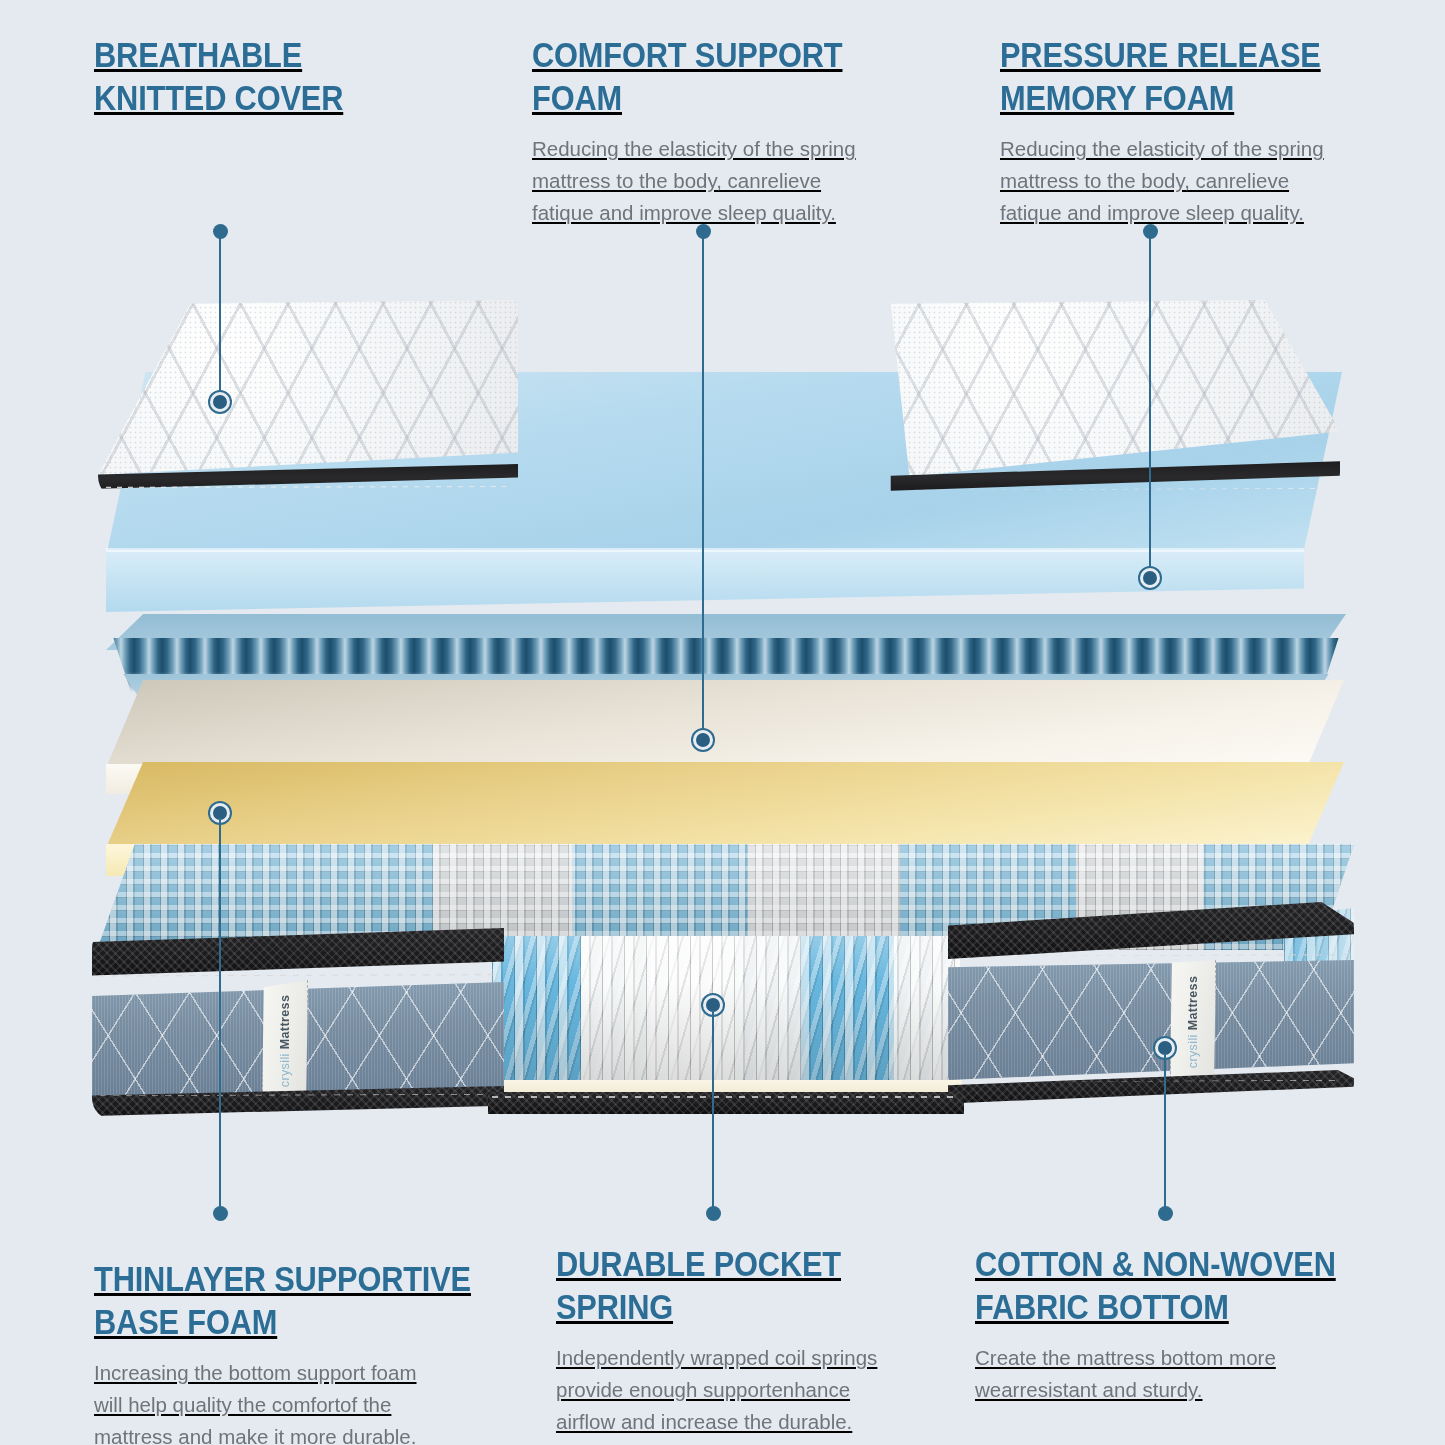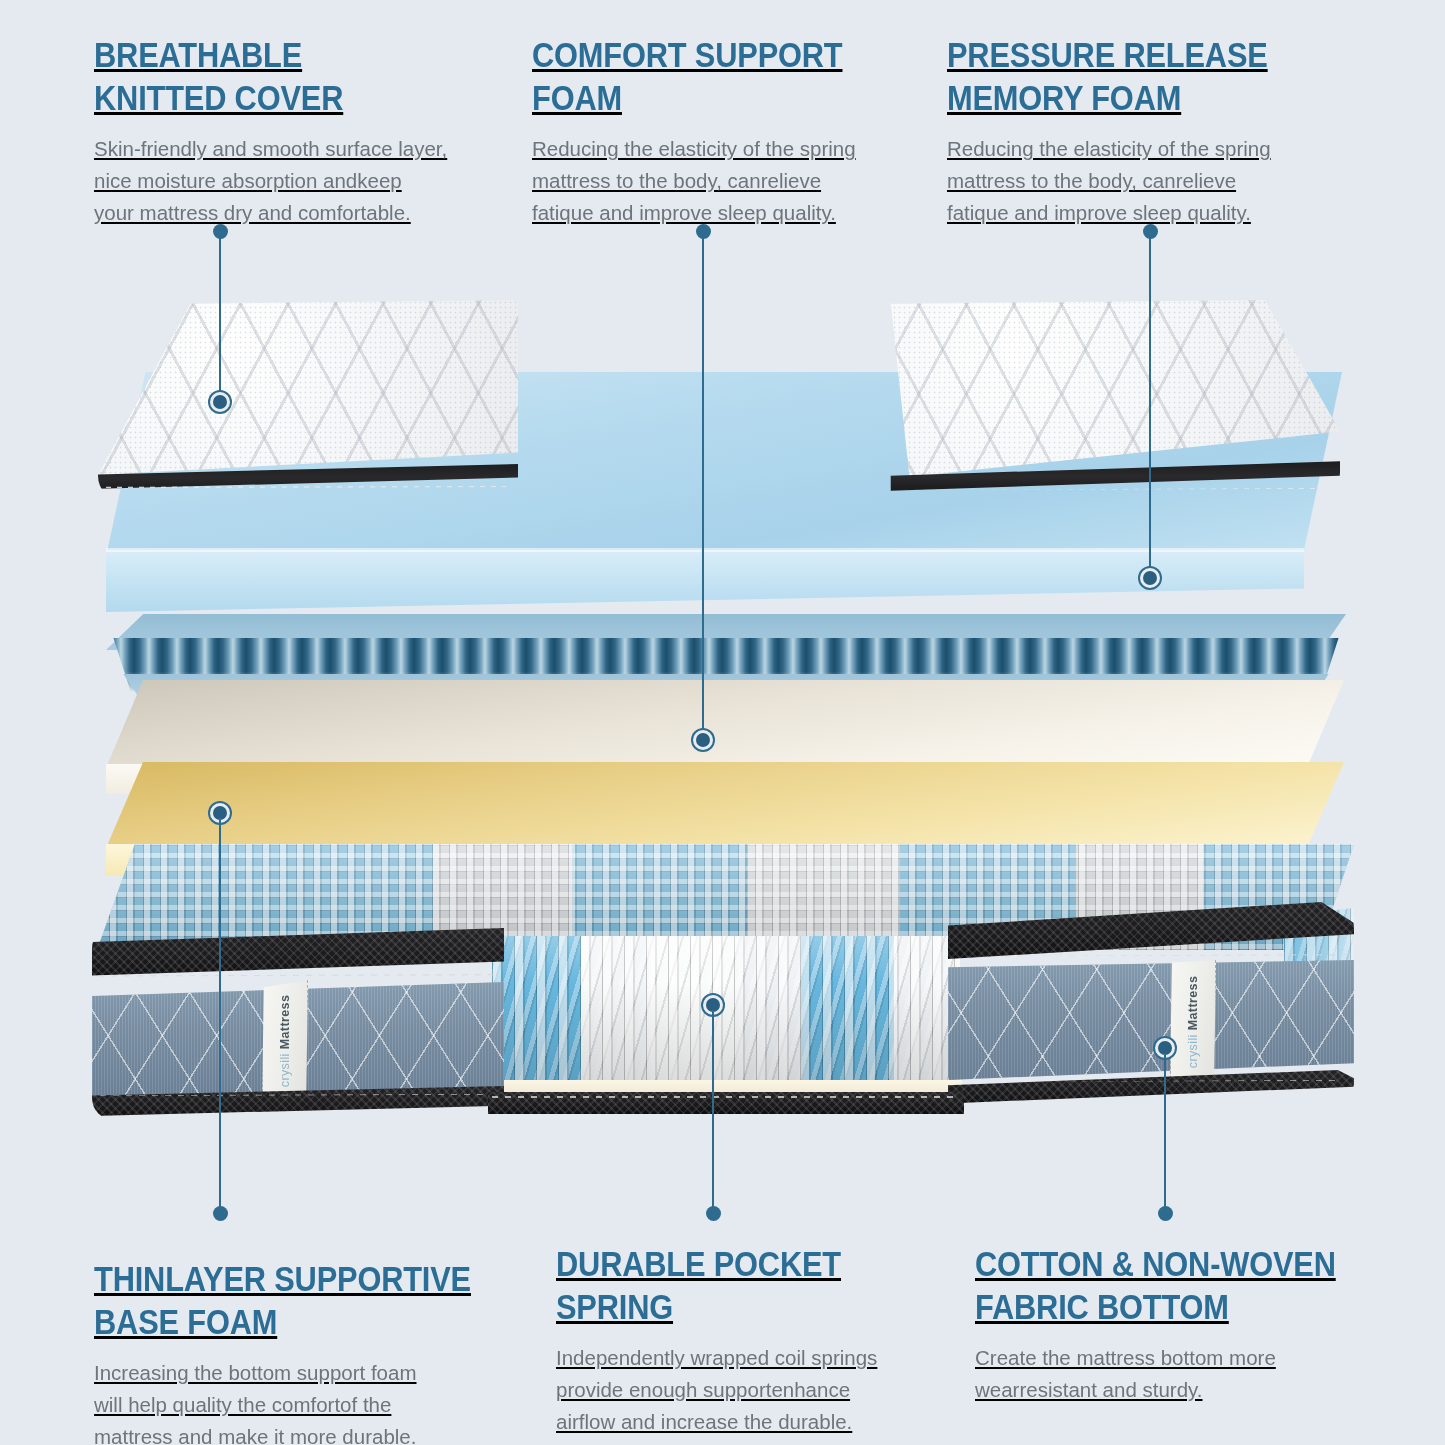--- a/index.html
+++ b/index.html
@@ -42,21 +42,21 @@
     font-weight: 400;
     font-size: 20.5px;
     line-height: 1.55;
     color: #6e7479;
     white-space: pre-line;
   }
 
   
   #t-cover  { left: 94px;   top: 34px;  width: 430px; }
   #t-comfort{ left: 532px;  top: 34px;  width: 380px; }
-  #t-memory { left: 947px; top: 34px;  width: 400px; }
+  #t-memory { left: 1000px; top: 34px;  width: 400px; }
 
   
   #t-base   { left: 94px;   top: 1243px; width: 440px; margin-top: 15px; }
   #t-spring { left: 556px;  top: 1243px; width: 380px; }
   #t-bottom { left: 975px;  top: 1243px; width: 420px; }
 
   
   .leader { position: absolute; width: 2px; background: #2f6b8f; }
   .dot-solid {
     position: absolute; width: 15px; height: 15px;
@@ -396,23 +396,20 @@
 
     <div class="dot-ring" style="left:1155px; top:1038px;"></div>
     <div class="leader" style="left:1164px; top:1053px; height:157px;"></div>
     <div class="dot-solid" style="left:1158px; top:1206px;"></div>
 
   </div>
 
   <div class="callout-text" id="t-cover">
     <h2>BREATHABLE
 KNITTED COVER</h2>
-    <p>Skin-friendly and smooth surface layer,
-nice moisture absorption andkeep
-your mattress dry and comfortable.</p>
   </div>
 
   <div class="callout-text" id="t-comfort">
     <h2>COMFORT SUPPORT
 FOAM</h2>
     <p>Reducing the elasticity of the spring
 mattress to the body, canrelieve
 fatique and improve sleep quality.</p>
   </div>
 

